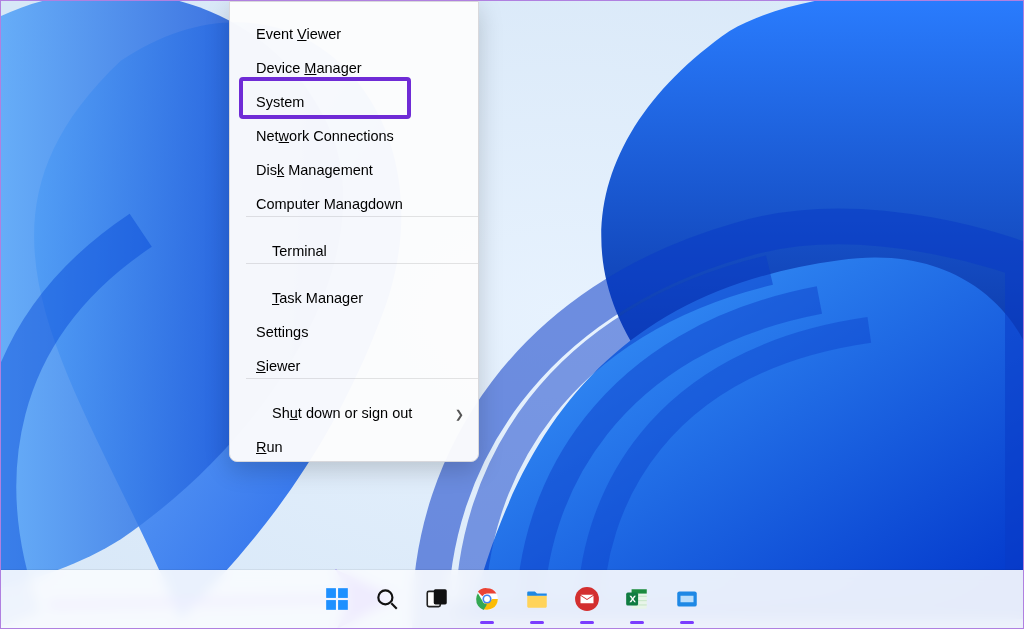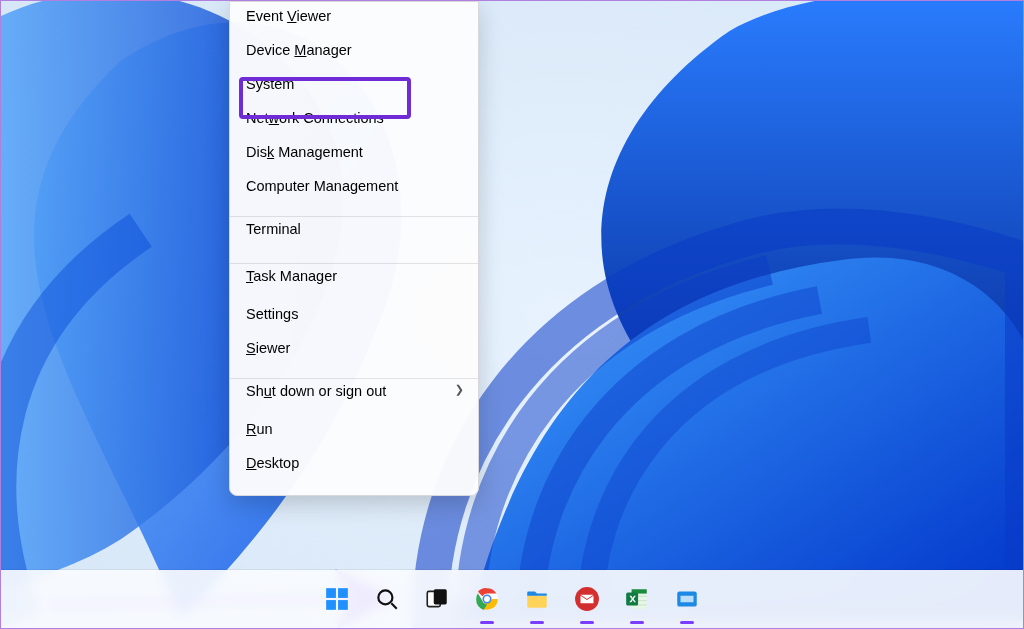--- a/index.html
+++ b/index.html
@@ -11,22 +11,22 @@
 
 
 #taskbar{position:absolute;left:0;right:0;bottom:0;height:58px;background:rgba(248,251,254,0.92);backdrop-filter:blur(6px);box-shadow:0 -1px 0 rgba(0,0,0,0.06);display:flex;justify-content:center;align-items:center;gap:16px;}
 .tb-item{width:34px;height:34px;display:flex;align-items:center;justify-content:center;border-radius:4px;position:relative;}
 .tb-ind{position:absolute;bottom:-8px;left:50%;transform:translateX(-50%);width:14px;height:3px;border-radius:2px;background:#7a3cff;opacity:0;}
 .tb-item.running .tb-ind{opacity:1;}
 .tb-svg{width:26px;height:26px;display:block;}
 
 
 #ctx{position:absolute;left:228px;top:0;width:250px;background:rgba(252,252,253,0.97);border:1px solid #d8d8dc;border-radius:0 0 8px 8px;box-shadow:0 8px 24px rgba(0,0,0,0.18);padding:6px 0 6px 0;box-sizing:border-box;}
-.ctx-row{position:relative;height:34px;display:flex;align-items:flex-start;padding:0 16px;color:#000;font-size:14.5px;cursor:default;}
-.ctx-row.sep{border-top:1px solid rgba(0,0,0,0.10);margin-top:4px;padding-top:4px;height:38px;}
+.ctx-row{position:relative;height:34px;display:flex;align-items:flex-end;padding:0 26px;color:#000;font-size:14.5px;cursor:default;}
+.ctx-row.sep{border-top:1px solid rgba(0,0,0,0.10);margin-top:4px;padding-top:4px;height:38px;margin-left:16px;}
 .ctx-row .mn{text-decoration:underline;text-underline-offset:1px;}
 .ctx-row .chv{position:absolute;right:14px;color:#555;font-size:11px;}
 
 
 #hl{position:absolute;border:4px solid #6f2bd6;border-radius:4px;pointer-events:none;}
 
 
 #arrow{position:absolute;pointer-events:none;}
 </style>
 </head>
@@ -80,43 +80,40 @@
       <div class="ctx-row">
         <span><span>System</span><span></span></span>
       </div>
       <div class="ctx-row">
         <span><span>Net</span><span class="mn">w</span><span>ork Connections</span></span>
       </div>
       <div class="ctx-row">
         <span><span>Dis</span><span class="mn">k</span><span> Management</span></span>
       </div>
       <div class="ctx-row">
-        <span><span>Computer Mana</span><span class="mn">g</span><span>ement</span></span>
+        <span><span>Computer Mana</span><span class="mn">g</span><span>down</span></span>
       </div>
       <div class="ctx-row sep">
         <span><span>Terminal</span><span></span></span>
       </div>
       <div class="ctx-row sep">
         <span><span></span><span class="mn">T</span><span>ask Manager</span></span>
       </div>
       <div class="ctx-row">
         <span><span>Settin</span><span class="mn">g</span><span>s</span></span>
       </div>
       <div class="ctx-row">
         <span><span></span><span class="mn">S</span><span>iewer</span></span>
       </div>
       <div class="ctx-row sep">
         <span><span>Sh</span><span class="mn">u</span><span>t down or sign out</span></span>
         <span class="chv">❯</span>
       </div>
       <div class="ctx-row">
         <span><span></span><span class="mn">R</span><span>un</span></span>
-      </div>
-      <div class="ctx-row">
-        <span><span></span><span class="mn">D</span><span>esktop</span></span>
       </div>
     </div>
 
 <div id="hl" style="left: 238px; top: 76px; width: 164px; height: 34px;"></div>
 
 <svg id="arrow" width="1024" height="629">
   <defs>
         <marker id="ah" markerWidth="14" markerHeight="14" refX="11" refY="6" orient="auto">
     <path d="M0 0 L12 6 L0 12 L3 6 Z" fill="#7a3cff"></path>
         </marker>

